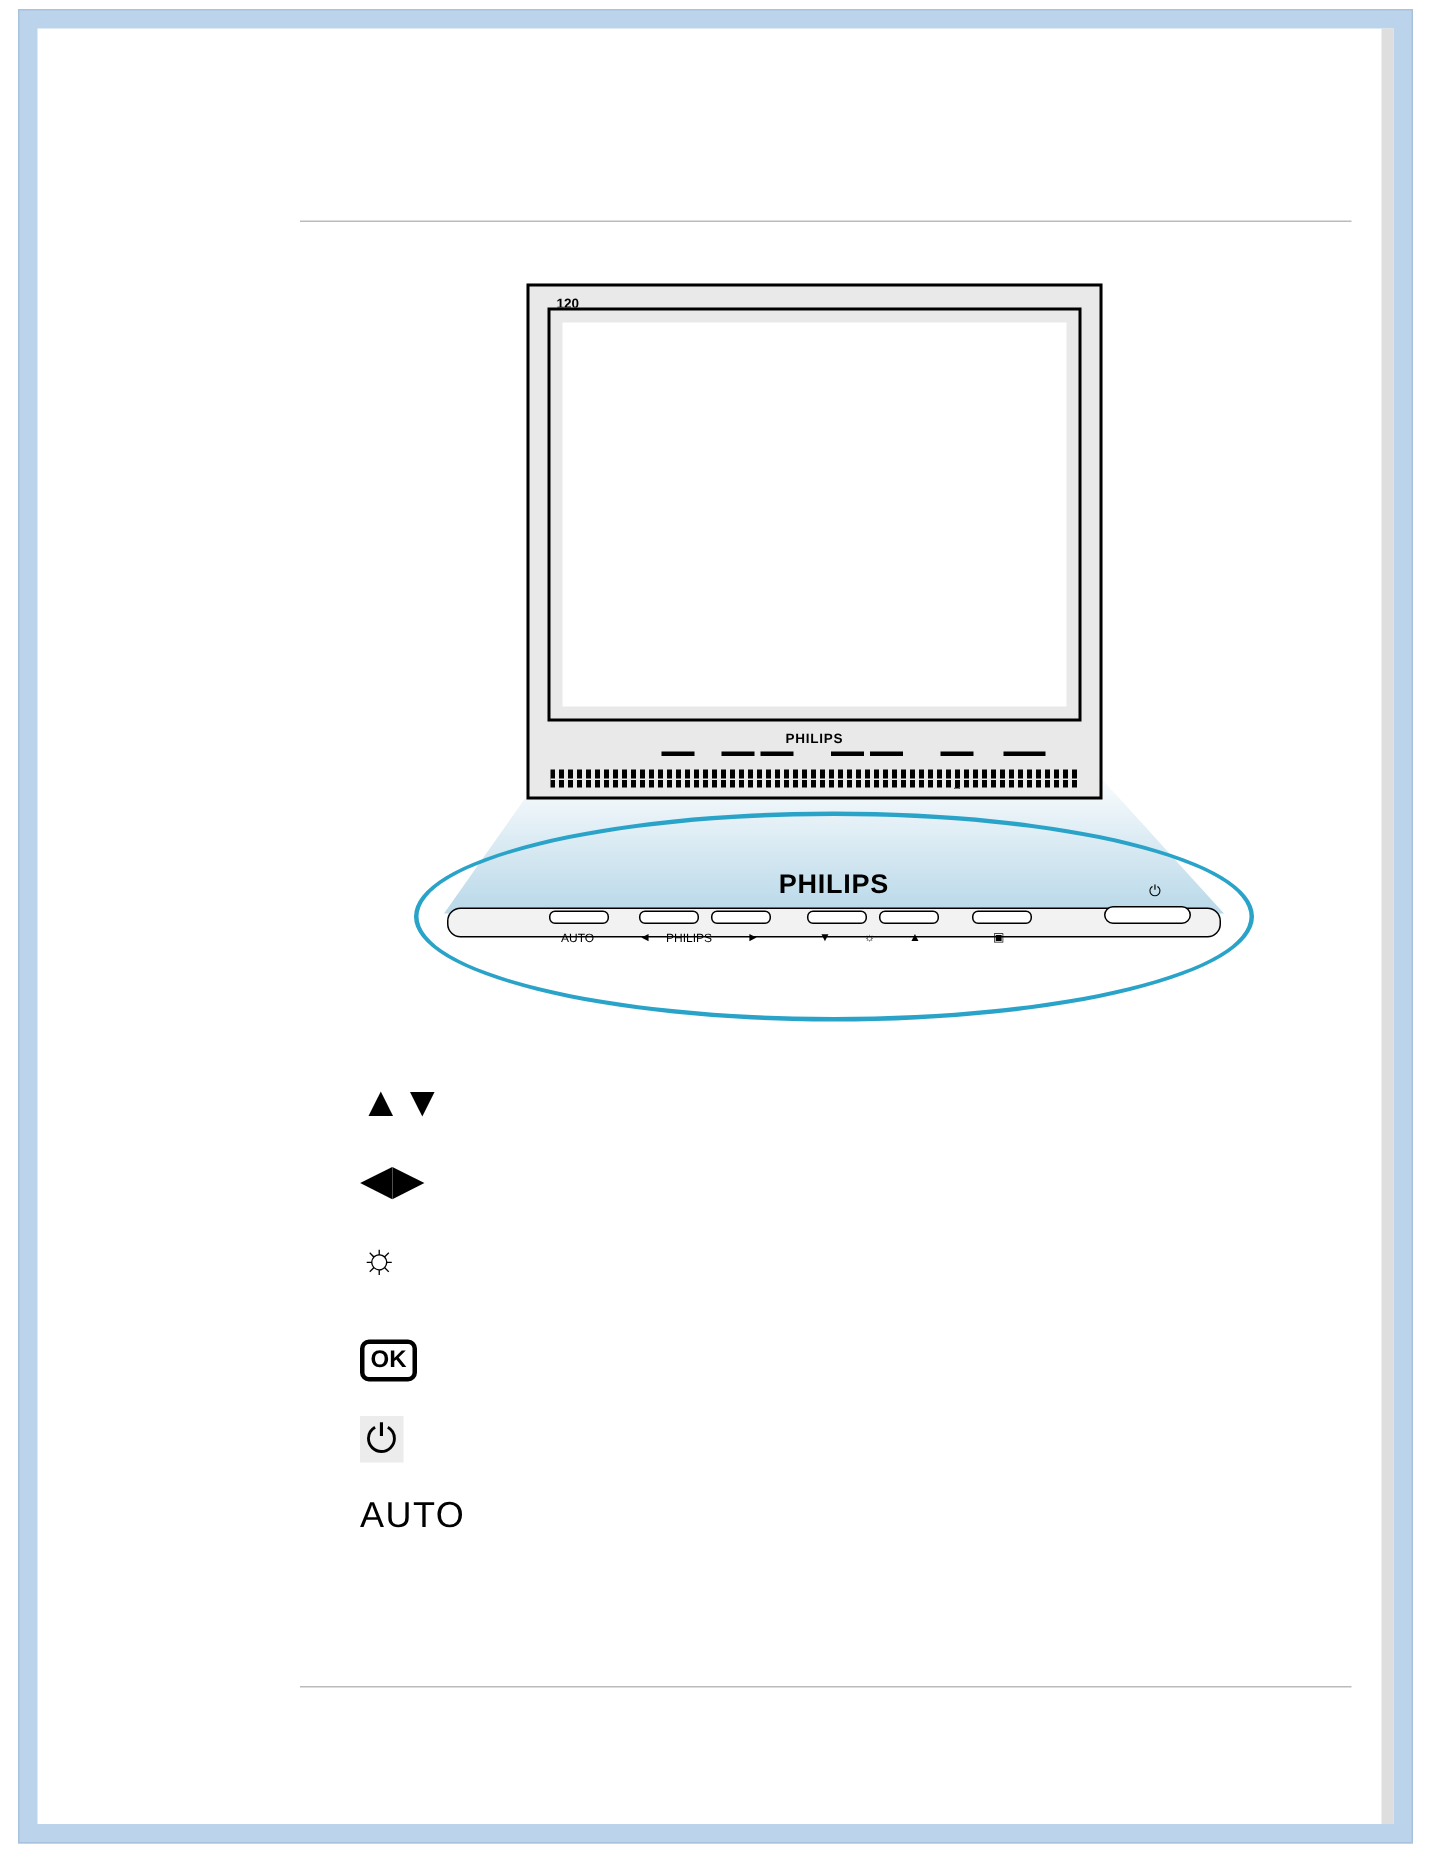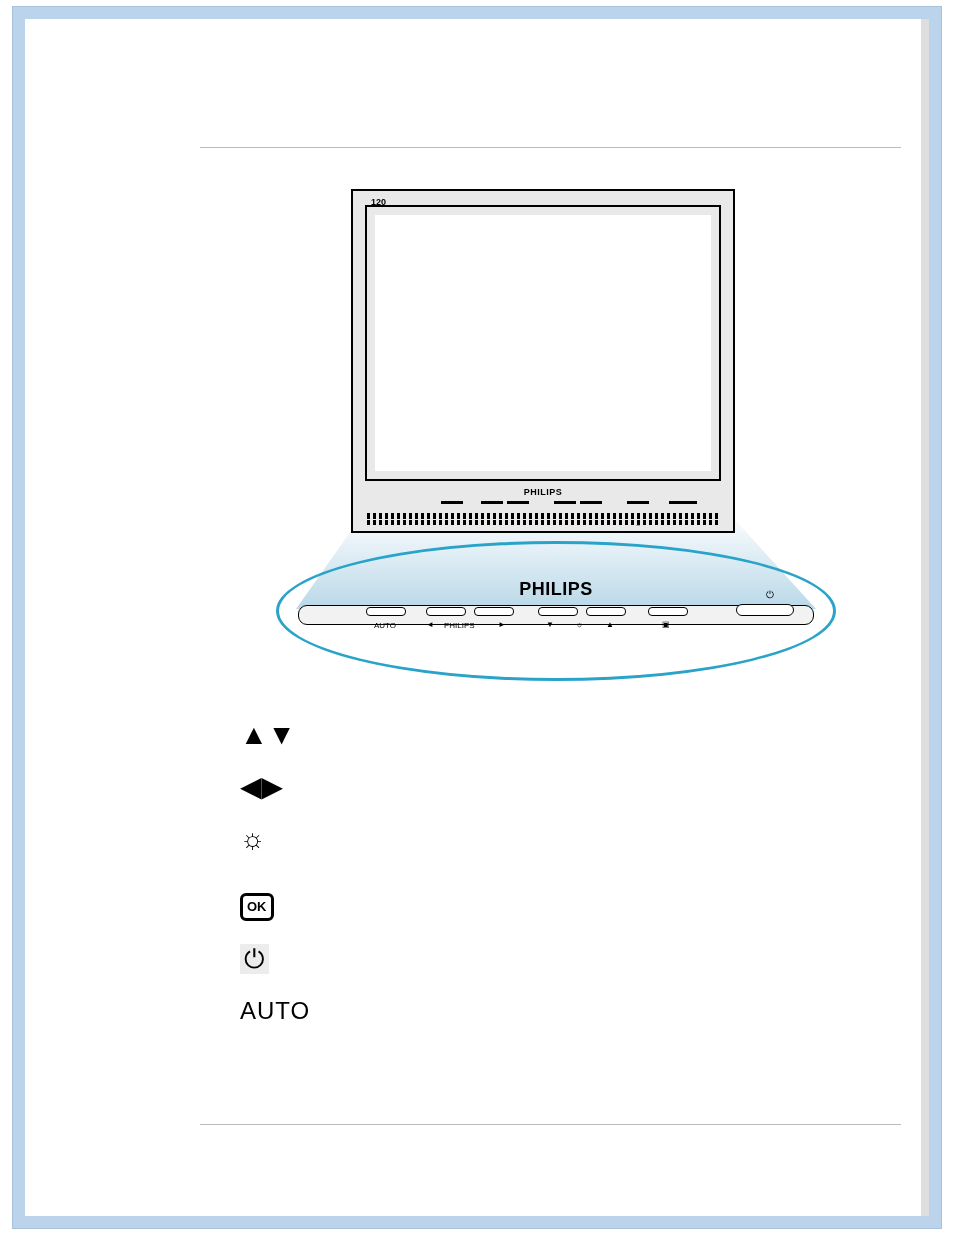--- a/index.html
+++ b/index.html
@@ -45,21 +45,21 @@
   .oval .lbl{position:absolute;top:80px;font-size:8px;color:#000}
   .oval .sym{position:absolute;top:79px;font-size:8px;color:#000}
   .oval .pwrbtn{position:absolute;top:63px;right:42px;height:10px;width:56px;border:1px solid #000;border-radius:6px;background:#fff}
   .oval .pwrsym{position:absolute;top:48px;right:62px;font-size:10px}
 
   
   .legend{position:absolute;left:40px;top:690px;width:90px}
   .legend .row{height:52px;display:flex;align-items:center}
   .legend .row.gap{margin-top:16px}
   .ico{font-size:28px;line-height:1;color:#000}
-  .ok-box{display:inline-block;border:3px solid #000;border-radius:6px;padding:0 4px;font-weight:bold;font-size:13px;line-height:22px}
+  .ok-box{display:inline-block;border:3px solid #000;border-radius:6px;padding:0 4px;font-weight:bold;font-size:16px;line-height:22px}
   .pwr-bg{display:inline-block;background:#ececec;padding:2px 4px}
   .auto-txt{font-size:24px;letter-spacing:1px}
 </style>
 </head>
 <body>
 
 <div class="page">
   <div class="frame-outer">
     <div class="frame-inner">
       <div class="right-gutter"></div>

